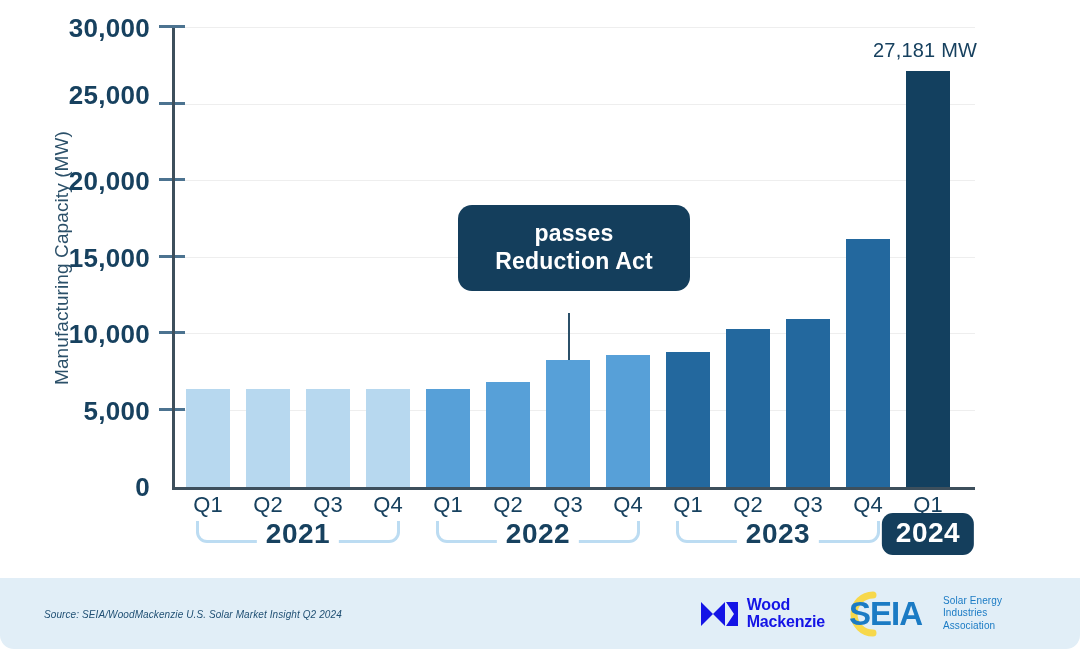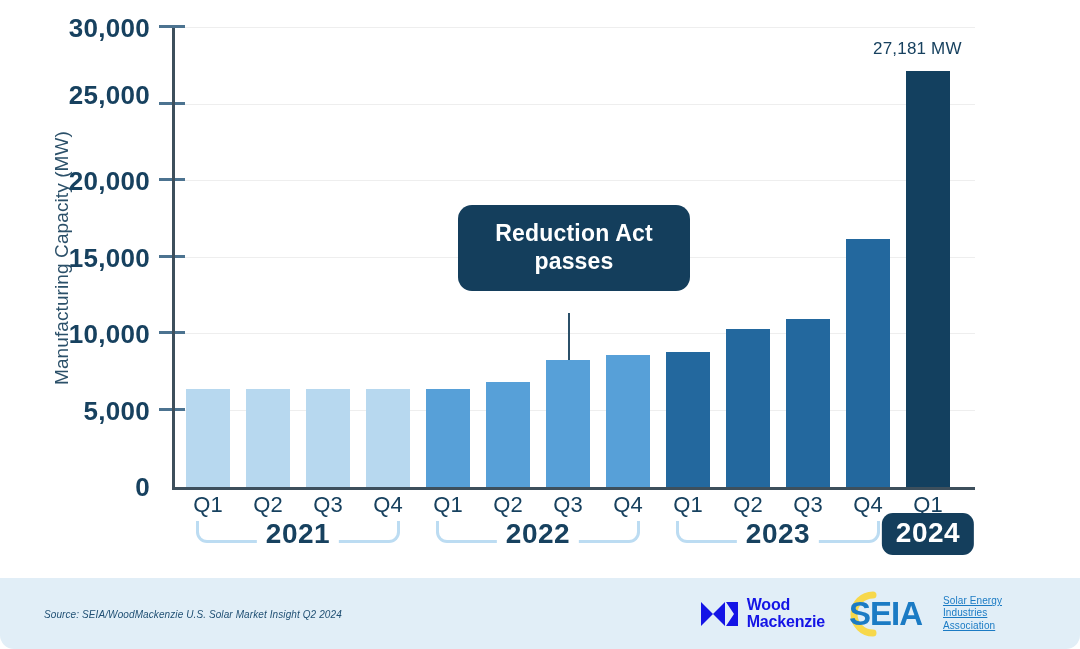--- a/index.html
+++ b/index.html
@@ -95,21 +95,21 @@
 
   
   .bar {
     position: absolute;
     bottom: 0;
   }
 
   
   #value-label-2024q1 {
     position: absolute;
-    font-size: 17px;
+    font-size: 20px;
     color: #17415f;
     white-space: nowrap;
     letter-spacing: .2px;
   }
 
   
   #annotation-callout {
     position: absolute;
     left: 458px;
     top: 205px;
@@ -242,21 +242,20 @@
     font-weight: bold;
     color: #1b7bc4;
     letter-spacing: -1px;
     line-height: 36px;
   }
   #seia-tagline {
     font-size: 10px;
     line-height: 1.22;
     color: #1b7bc4;
     letter-spacing: .1px;
-    text-decoration: underline;
   }
 </style>
 </head>
 <body>
 
 <div id="chart-figure">
 
   <div id="y-axis-title">Manufacturing Capacity (MW)</div>
 
   <div id="y-tick-labels">
@@ -301,22 +300,22 @@
         <div class="bar" style="left: 554px; width: 44px; height: 157.59px; background: rgb(35, 104, 158);"></div>
         <div class="bar" style="left: 614px; width: 44px; height: 168.3px; background: rgb(35, 104, 158);"></div>
         <div class="bar" style="left: 674px; width: 44px; height: 247.86px; background: rgb(35, 104, 158);"></div>
         <div class="bar" style="left: 734px; width: 44px; height: 415.869px; background: rgb(19, 64, 95);"></div>
       </div>
   </div>
 
   <div id="value-label-2024q1" style="left: 873px; top: 39.1307px;">27,181 MW</div>
 
   <div id="annotation-callout">
+    <div>passes</div>
     <div>Reduction Act</div>
-    <div>passes</div>
   </div>
   <div id="annotation-connector" style="left: 568px; top: 313px; height: 47.01px;"></div>
 
   <div id="x-tick-labels">
       <div class="x-tick-label" style="left: 6px;">Q1</div>
       <div class="x-tick-label" style="left: 66px;">Q2</div>
       <div class="x-tick-label" style="left: 126px;">Q3</div>
       <div class="x-tick-label" style="left: 186px;">Q4</div>
       <div class="x-tick-label" style="left: 246px;">Q1</div>
       <div class="x-tick-label" style="left: 306px;">Q2</div>

